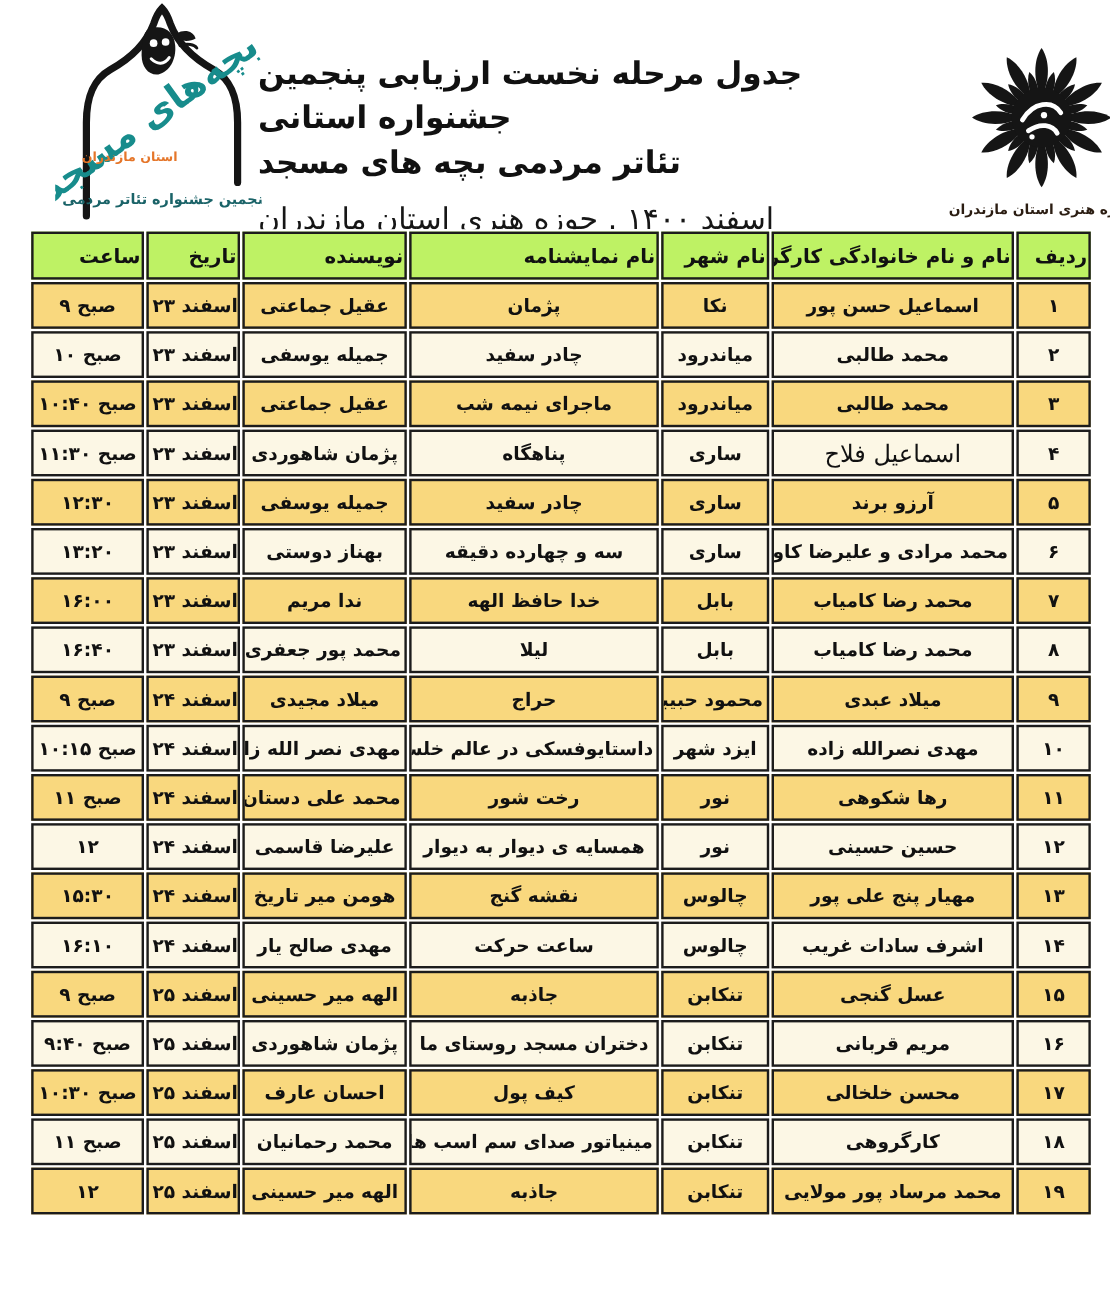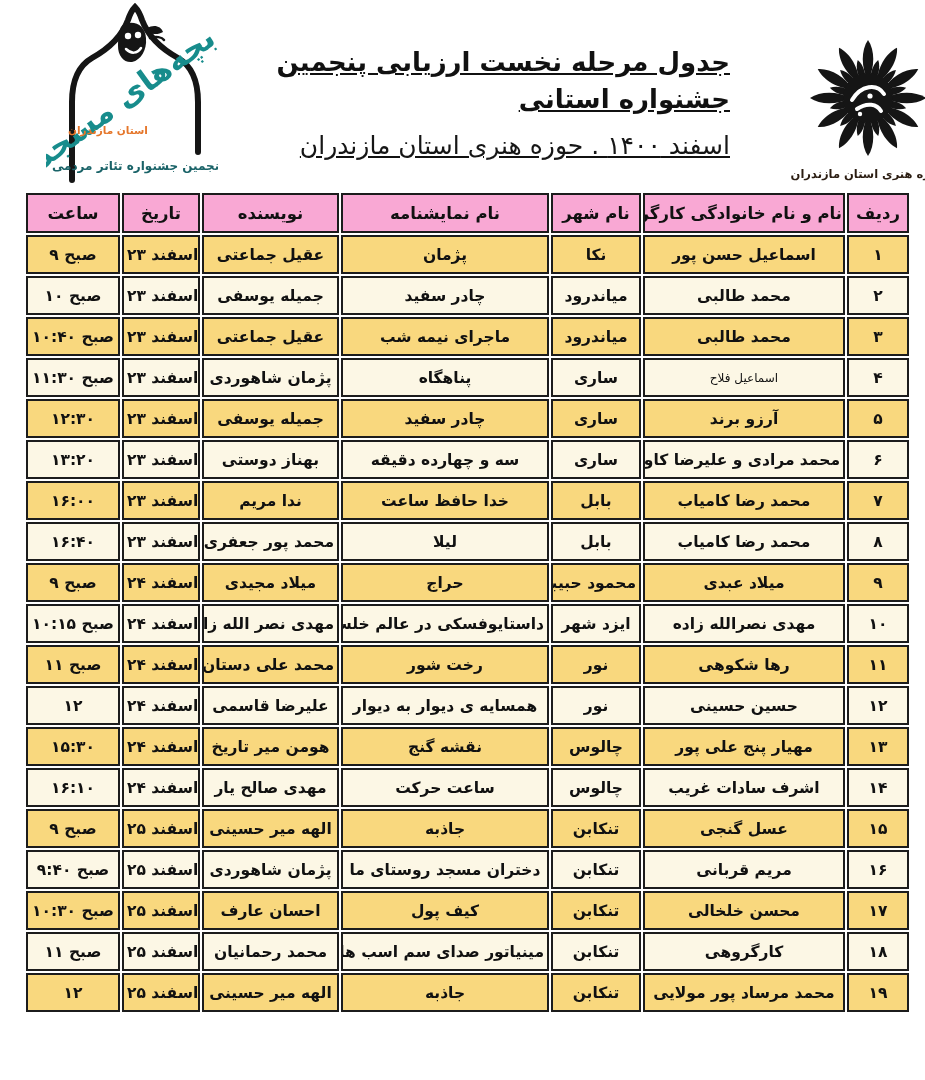--- a/index.html
+++ b/index.html
@@ -4,39 +4,39 @@
 <style>
   html,body{margin:0;padding:0;}
   body{
     width:925px;height:1080px;background:#ffffff;position:relative;
     font-family:"DejaVu Sans",sans-serif;color:#111;overflow:hidden;
   }
   
   .hdr{position:absolute;top:0;left:0;width:925px;height:190px;}
   .logo-left{position:absolute;left:46px;top:2px;width:172px;height:182px;}
   .logo-right{position:absolute;left:786px;top:38px;width:164px;height:148px;}
-  .titles{position:absolute;left:215px;top:44px;width:515px;text-align:right;direction:rtl;text-decoration:underline;}
+  .titles{position:absolute;left:215px;top:44px;width:515px;text-align:left;direction:rtl;}
   .title-line{font-weight:700;font-size:26px;line-height:37px;color:#111;}
   .subtitle{font-weight:400;font-size:25px;margin-top:13px;color:#161616;}
   
   .tbl-wrap{position:absolute;left:24px;top:191px;}
   table{
     border-collapse:separate;border-spacing:2px;direction:rtl;
     table-layout:fixed;width:873px;background:#ffffff;
   }
   th,td{
     border:2px solid #1c1c1c;box-sizing:border-box;
     text-align:center;vertical-align:middle;
     font-weight:700;color:#111;overflow:hidden;white-space:nowrap;
   }
-  th{background:#f9a8d4;height:40px;font-size:16.5px;}
+  th{background:#bef264;height:40px;font-size:16.5px;text-align:right;}
   td{height:39px;font-size:15.5px;padding:0 3px;}
   tbody tr:nth-child(odd) td{background:#F9D87E;}
   tbody tr:nth-child(even) td{background:#FCF7E5;}
-  td.light{font-weight:400;font-size:12px;}
+  td.light{font-weight:400;font-size:20px;}
   .c-index{width:62px;}
   .c-director{width:202px;}
   .c-city{width:90px;}
   .c-play{width:208px;}
   .c-writer{width:137px;}
   .c-date{width:78px;}
   .c-time{width:94px;}
 </style>
 </head>
 <body>
@@ -57,20 +57,21 @@
       </g>
 
       <text x="84" y="104" transform="rotate(-36 84 104)" font-size="31" font-weight="700" fill="#178c8c" text-anchor="middle" font-family="DejaVu Sans, sans-serif" direction="rtl" id="logo-main-text">بچه‌های مسجد</text>
       <text x="62" y="132" font-size="10.5" font-weight="700" fill="#e5762a" text-anchor="middle" font-family="DejaVu Sans, sans-serif" direction="rtl" id="logo-sub-text">استان مازندران</text>
       <text x="92" y="168" font-size="12" font-weight="700" fill="#1a6368" text-anchor="middle" font-family="DejaVu Sans, sans-serif" direction="rtl" id="logo-bottom-text">پنجمین جشنواره تئاتر مردمی</text>
     </svg>
   </div>
 
   <div class="titles">
     <div class="title-line">جدول مرحله نخست ارزیابی پنجمین جشنواره استانی</div>
+    <div class="title-line">تئاتر مردمی بچه های مسجد</div>
     <div class="subtitle">اسفند ۱۴۰۰ . حوزه هنری استان مازندران</div>
   </div>
 
   <div class="logo-right">
     <svg width="164" height="148" viewBox="0 0 164 148">
       <g transform="translate(82,60)" fill="#151515">
         <g id="petals-outer">
             <path d="M0,-18 C7,-30 7,-48 0,-58 C-7,-48 -7,-30 0,-18 Z" transform="rotate(0) scale(1)"></path>
             <path d="M0,-18 C7,-30 7,-48 0,-58 C-7,-48 -7,-30 0,-18 Z" transform="rotate(30) scale(1)"></path>
             <path d="M0,-18 C7,-30 7,-48 0,-58 C-7,-48 -7,-30 0,-18 Z" transform="rotate(60) scale(1)"></path>
@@ -185,21 +186,21 @@
           <td>ساری</td>
           <td>سه و چهارده دقیقه</td>
           <td>بهناز دوستی</td>
           <td dir="ltr">۲۳ اسفند</td>
           <td dir="ltr">۱۳:۲۰</td>
         </tr>
         <tr>
           <td>۷</td>
           <td>محمد رضا کامیاب</td>
           <td>بابل</td>
-          <td>خدا حافظ ساعت</td>
+          <td>خدا حافظ الهه</td>
           <td>ندا مریم</td>
           <td dir="ltr">۲۳ اسفند</td>
           <td dir="ltr">۱۶:۰۰</td>
         </tr>
         <tr>
           <td>۸</td>
           <td>محمد رضا کامیاب</td>
           <td>بابل</td>
           <td>لیلا</td>
           <td>محمد پور جعفری</td>

